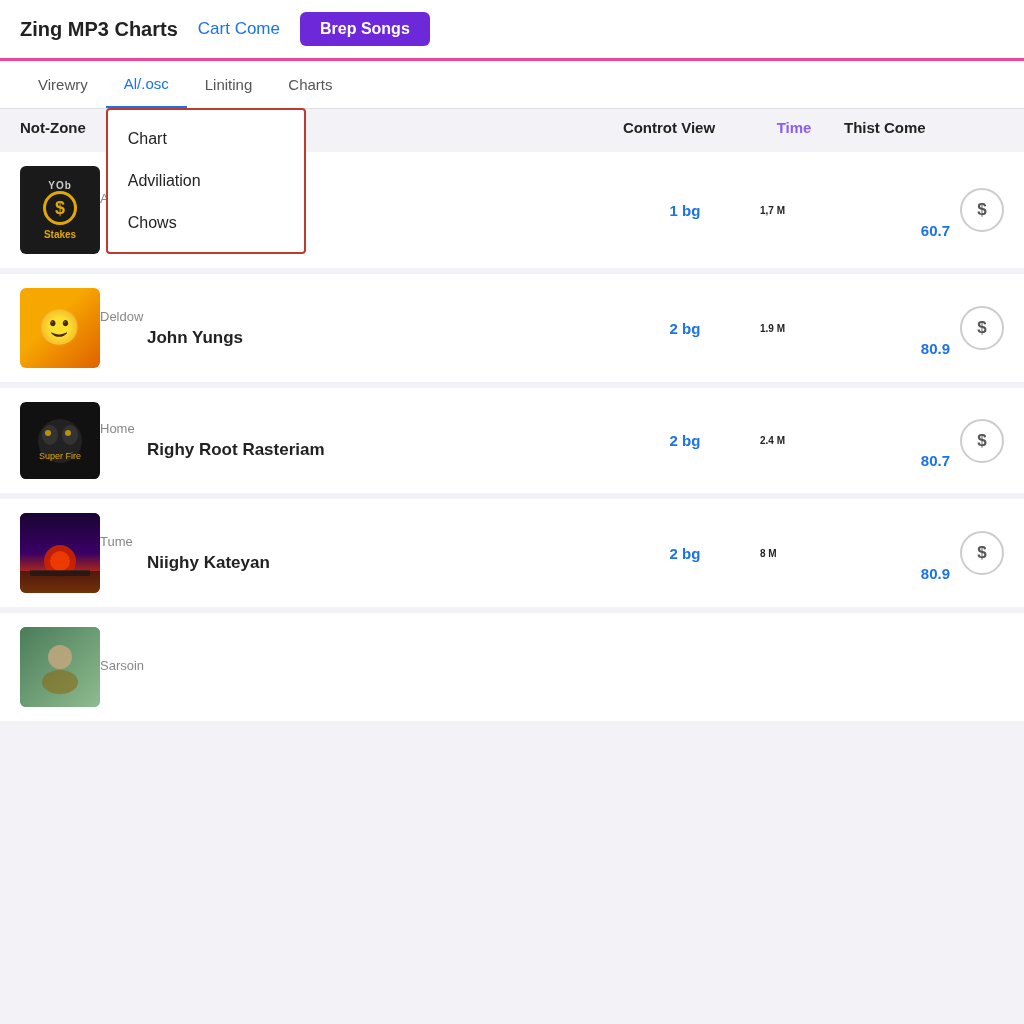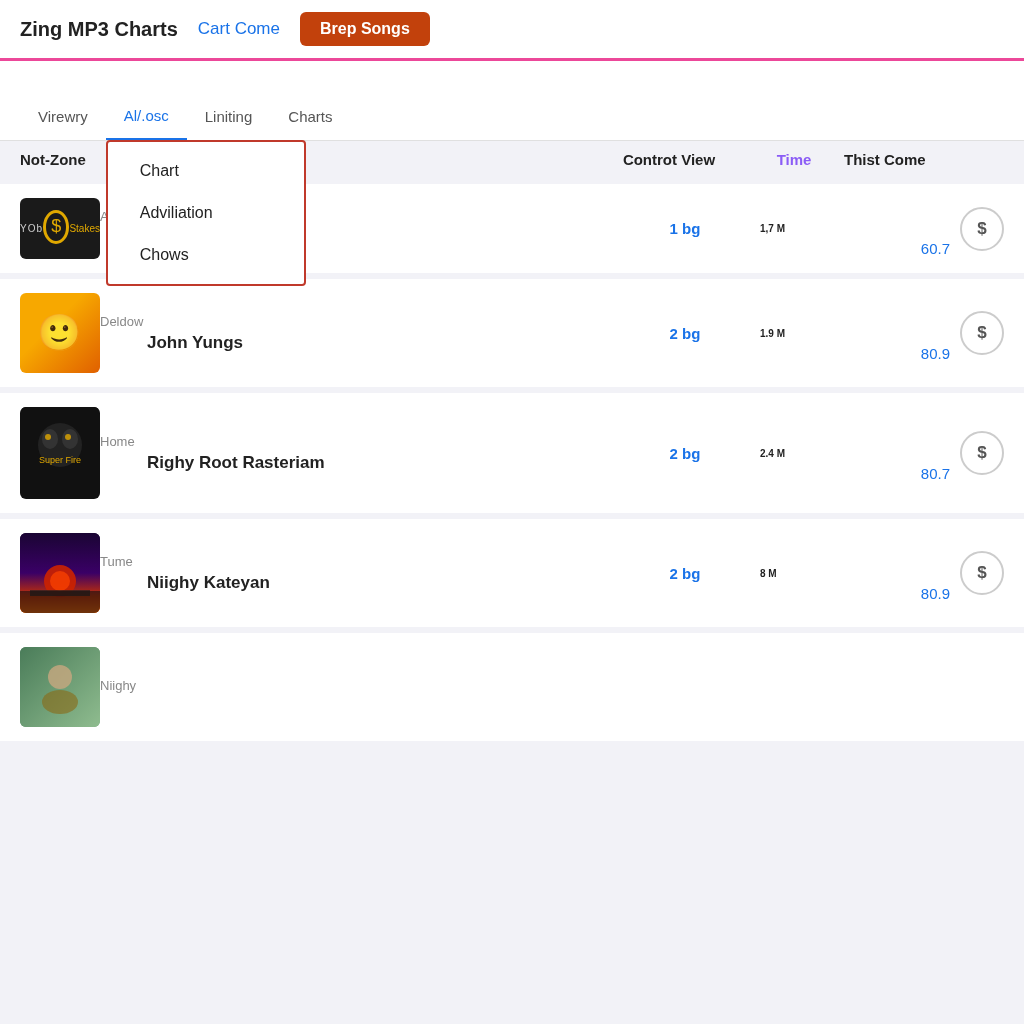--- a/index.html
+++ b/index.html
@@ -26,21 +26,21 @@
       color: #222;
     }
     .header-link {
       font-size: 17px;
       font-weight: 500;
       color: #1a73e8;
       text-decoration: none;
       cursor: pointer;
     }
     .header-btn {
-      background: #c2410c;
+      background: #6d28d9;
       color: #fff;
       border: none;
       border-radius: 6px;
       padding: 8px 20px;
       font-size: 16px;
       font-weight: 600;
       cursor: pointer;
     }
 
     
@@ -52,41 +52,40 @@
       border-bottom: 1px solid #e0e0e0;
       padding: 0 20px;
       position: relative;
     }
     .tab-item {
       padding: 14px 18px;
       font-size: 15px;
       color: #555;
       cursor: pointer;
       position: relative;
-      margin-top: 32px;
     }
     .tab-item.active {
       color: #1a73e8;
       border-bottom: 2px solid #1a73e8;
     }
 
     
     .dropdown-container {
       position: relative;
     }
     .dropdown-menu {
       position: absolute;
       top: 100%;
       left: 0;
       background: #fff;
       border: 2px solid #c0392b;
       border-radius: 4px;
       z-index: 100;
       min-width: 200px;
-      padding: 8px 12px;
+      padding: 8px 0;
     }
     .dropdown-item {
       padding: 12px 20px;
       font-size: 16px;
       color: #222;
       cursor: pointer;
     }
 
     
     .table-header {
@@ -161,21 +160,21 @@
       width: 100px;
       font-size: 10px;
       color: #222;
       font-weight: 700;
       text-align: left;
     }
     .col-val-thist {
       width: 100px;
       font-size: 15px;
       color: #1a73e8;
-      font-weight: 400;
+      font-weight: 700;
       text-align: right;
       padding-right: 10px;
       margin-top: 40px;
     }
     .action-btn {
       width: 44px;
       height: 44px;
       border-radius: 50%;
       border: 2px solid #ccc;
       background: #fff;
@@ -185,29 +184,29 @@
       font-size: 17px;
       color: #555;
       cursor: pointer;
       font-weight: 600;
     }
 
     
     .art-yob {
       background: #1a1a1a;
       display: flex;
-      flex-direction: row;
+      flex-direction: column;
       align-items: center;
       justify-content: center;
       color: #fff;
       font-size: 11px;
-      font-weight: 400;
-      border-radius: 6px;
-      width: 80px;
-      height: 61px;
+      font-weight: 700;
+      border-radius: 6px;
+      width: 80px;
+      height: 88px;
       flex-shrink: 0;
     }
     .art-yob .circle-icon {
       width: 34px;
       height: 34px;
       border-radius: 50%;
       border: 3px solid #e0a800;
       display: flex;
       align-items: center;
       justify-content: center;
@@ -223,24 +222,24 @@
       flex-shrink: 0;
       display: flex;
       align-items: center;
       justify-content: center;
       font-size: 36px;
     }
     .art-home {
       background: #111;
       border-radius: 6px;
       width: 80px;
-      height: 92px;
-      flex-shrink: 0;
-      display: flex;
-      align-items: flex-start;
+      height: 77px;
+      flex-shrink: 0;
+      display: flex;
+      align-items: flex-end;
       justify-content: center;
       overflow: hidden;
       position: relative;
     }
     .art-tume {
       background: linear-gradient(180deg, #1a0533 0%, #3a0066 40%, #cc3300 80%, #ff6600 100%);
       border-radius: 6px;
       width: 80px;
       height: 80px;
       flex-shrink: 0;
@@ -381,20 +380,20 @@
           <stop offset="0%" stop-color="#4a7c59"></stop>
           <stop offset="100%" stop-color="#8fbc8f"></stop>
         </linearGradient>
       </defs>
       <rect width="80" height="80" fill="url(#sarGrad)" rx="6"></rect>
       <circle cx="40" cy="30" r="12" fill="#c8a880" opacity="0.8"></circle>
       <ellipse cx="40" cy="55" rx="18" ry="12" fill="#8B6914" opacity="0.6"></ellipse>
     </svg>
   </div>
   <div class="song-info">
-    <div class="song-category">Niighy</div>
+    <div class="song-category">Sarsoin</div>
     <div class="song-title"></div>
   </div>
   <div class="col-val-control"></div>
   <div class="col-val-time"></div>
   <div class="col-val-thist"></div>
   <div style="width:60px;"></div>
 </div>
 
 </body></html>

